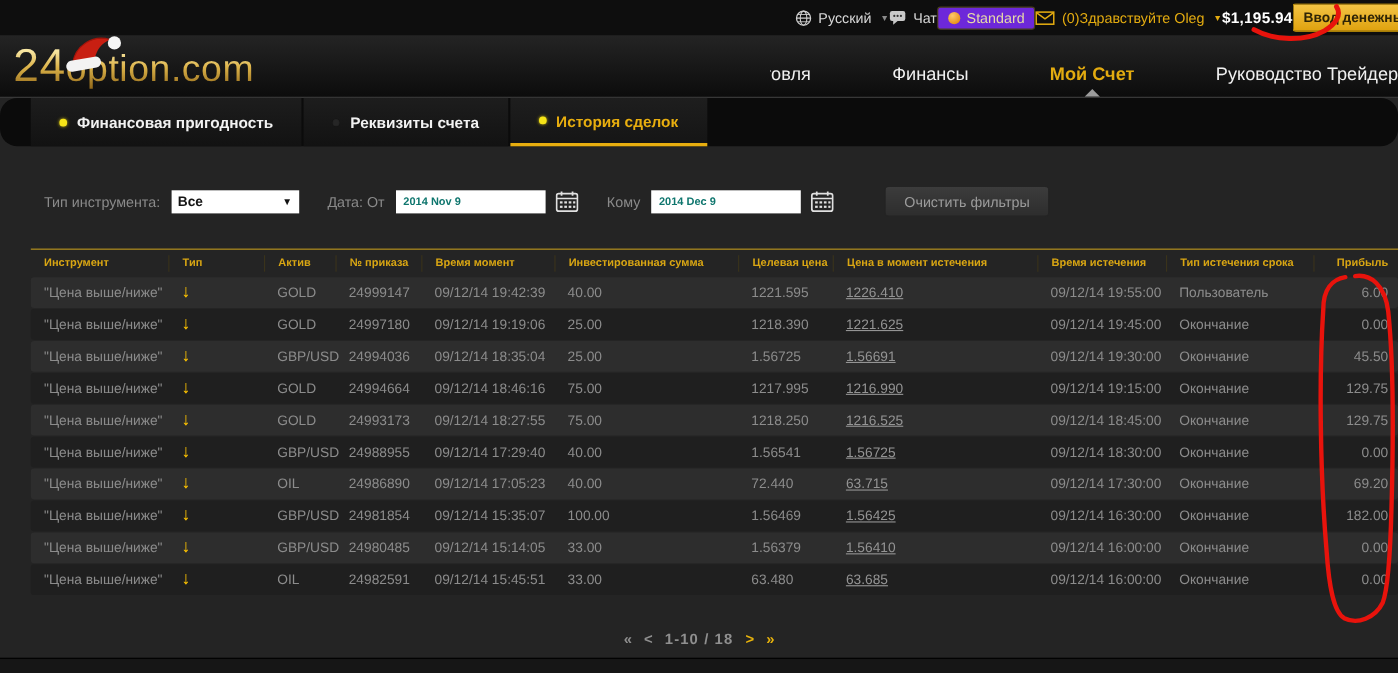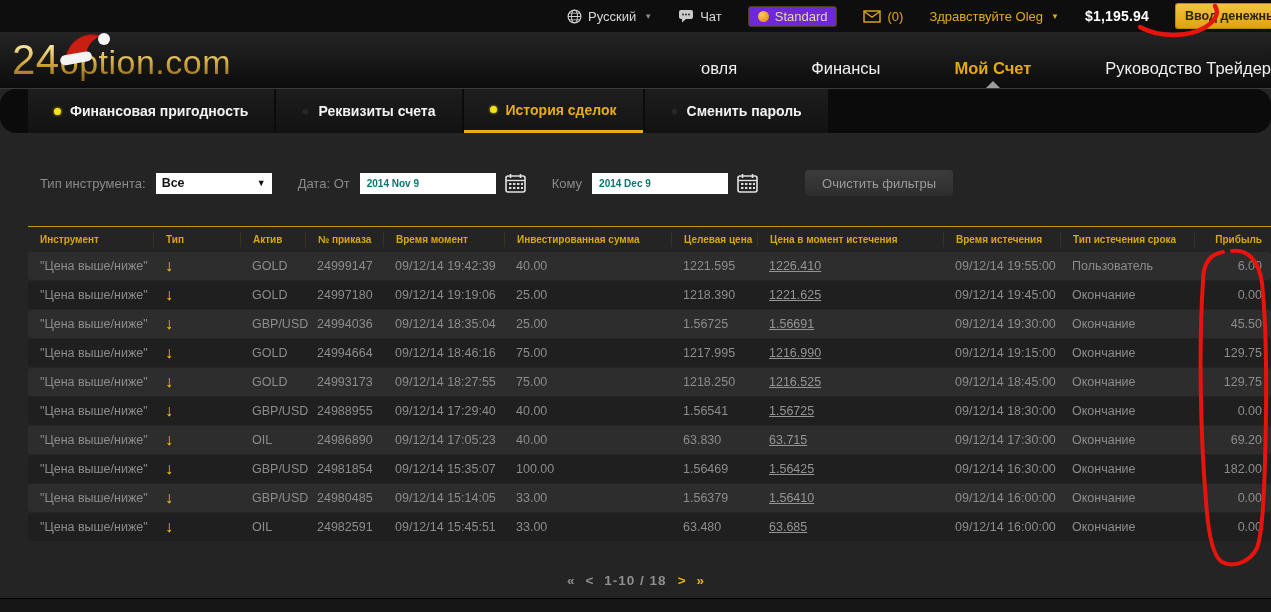--- a/index.html
+++ b/index.html
@@ -7,21 +7,21 @@
     width:1271px;height:612px;overflow:hidden;position:relative;
     background:#242424;
     font-family:"Liberation Sans","DejaVu Sans",sans-serif;
     -webkit-font-smoothing:antialiased;
   }
   
   .topbar{
     position:absolute;top:0;left:0;right:0;height:32px;
     background:#0e0e0e;
     display:flex;align-items:center;justify-content:flex-end;
-    gap:26px;font-size:13px;color:#d8d8d8;z-index:5;
+    font-size:13px;color:#d8d8d8;z-index:5;
   }
   .tb-item{display:flex;align-items:center;gap:6px;white-space:nowrap;cursor:pointer;}
   .caret{font-size:8px;color:#8a8a8a;margin-left:2px;}
   .caret.gold{color:#e3ab10;}
   .std-badge{border:1px solid #4a3f1c;background:#6d28d9;border-radius:3px;padding:2px 9px;color:#e6d9a8;}
   .std-dot{width:11px;height:11px;border-radius:50%;background:radial-gradient(circle at 35% 30%,#ffc96b,#e07f00);display:inline-block;}
   .gold-text{color:#e3ab10;}
   .balance{color:#ffffff;font-weight:bold;font-size:14px;letter-spacing:.2px;}
   .deposit-btn{
     height:24px;max-width:86px;overflow:hidden;white-space:nowrap;
@@ -196,24 +196,20 @@
       <span class="dot lit"></span>
       <span>Финансовая пригодность</span>
     </div>
     <div class="tab">
       <span class="dot"></span>
       <span>Реквизиты счета</span>
     </div>
     <div class="tab active">
       <span class="dot lit"></span>
       <span>История сделок</span>
-    </div>
-    <div class="tab">
-      <span class="dot"></span>
-      <span>Сменить пароль</span>
     </div>
   </div>
 
 <div class="filters">
   <span>Тип инструмента:</span>
   <div class="fake-select">
     <span>Все</span>
     <span class="sel-caret">▼</span>
   </div>
   <span class="date-label">Дата: От</span>
@@ -348,21 +344,21 @@
         <div class="cell">Окончание</div>
         <div class="cell right">0.00</div>
       </div>
       <div class="trow odd">
         <div class="cell">"Цена выше/ниже"</div>
         <div class="cell"><span class="dir-arrow">↓</span></div>
         <div class="cell">OIL</div>
         <div class="cell">24986890</div>
         <div class="cell">09/12/14 17:05:23</div>
         <div class="cell">40.00</div>
-        <div class="cell">63.830</div>
+        <div class="cell">72.440</div>
         <div class="cell"><span class="price-link">63.715</span></div>
         <div class="cell">09/12/14 17:30:00</div>
         <div class="cell">Окончание</div>
         <div class="cell right">69.20</div>
       </div>
       <div class="trow even">
         <div class="cell">"Цена выше/ниже"</div>
         <div class="cell"><span class="dir-arrow">↓</span></div>
         <div class="cell">GBP/USD</div>
         <div class="cell">24981854</div>

